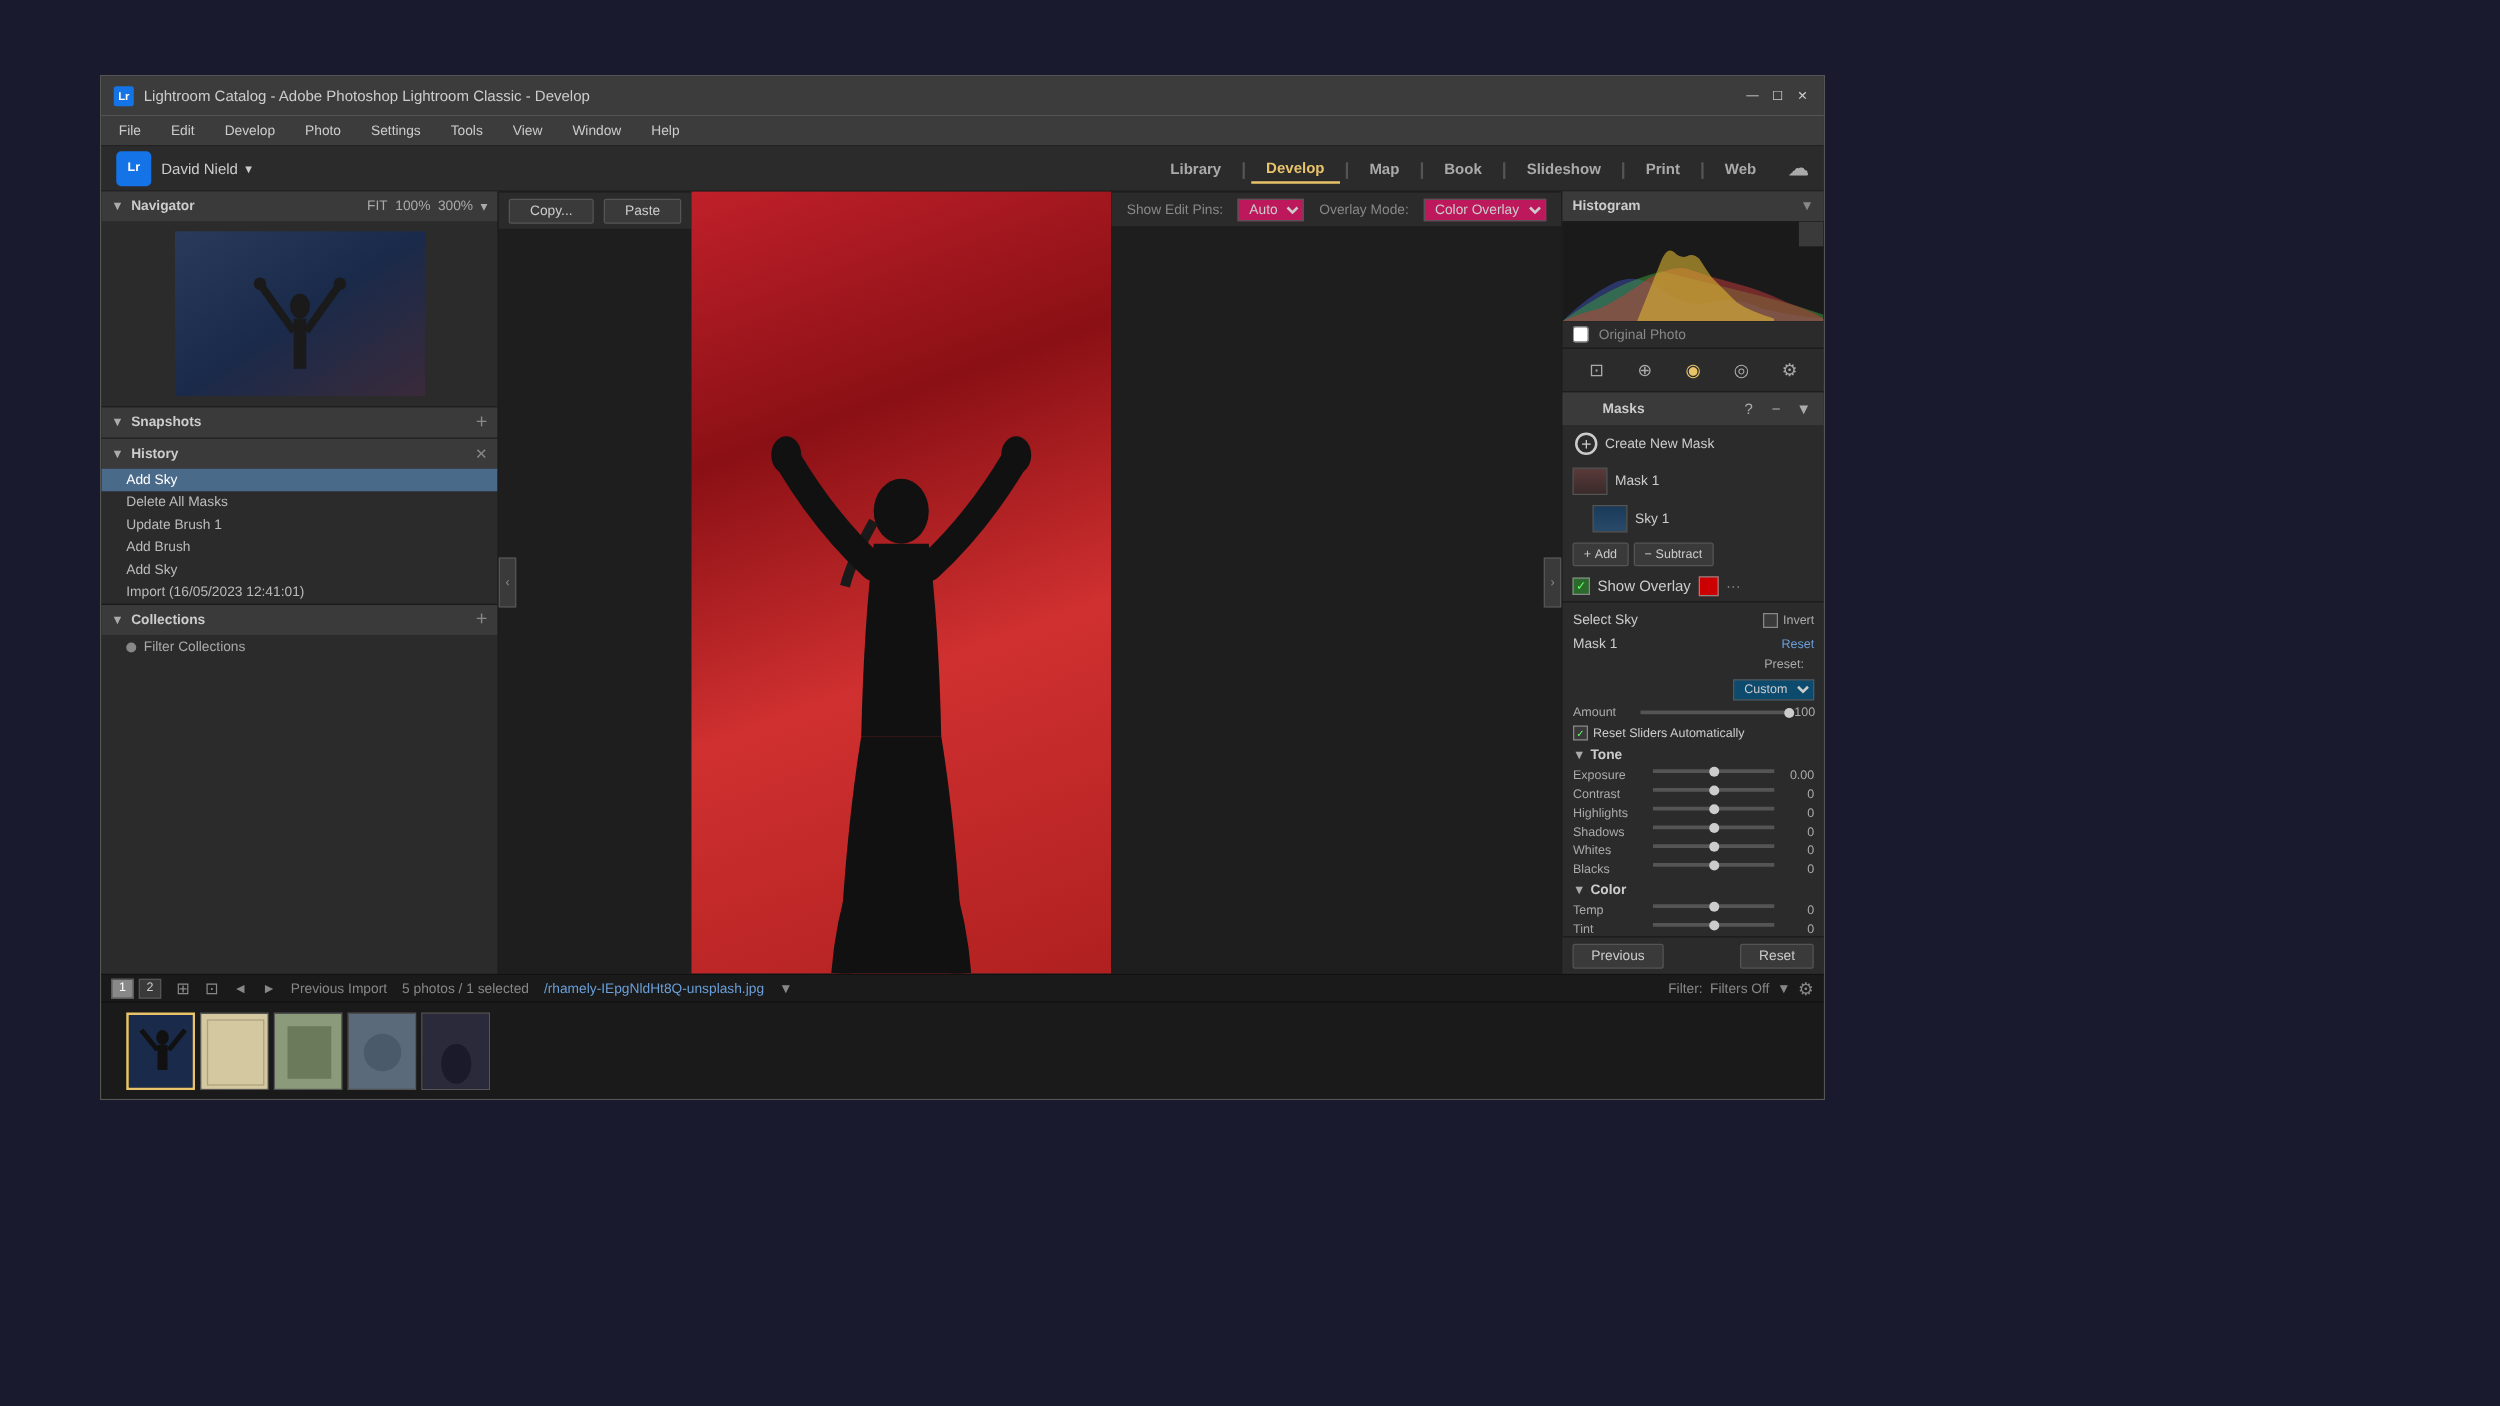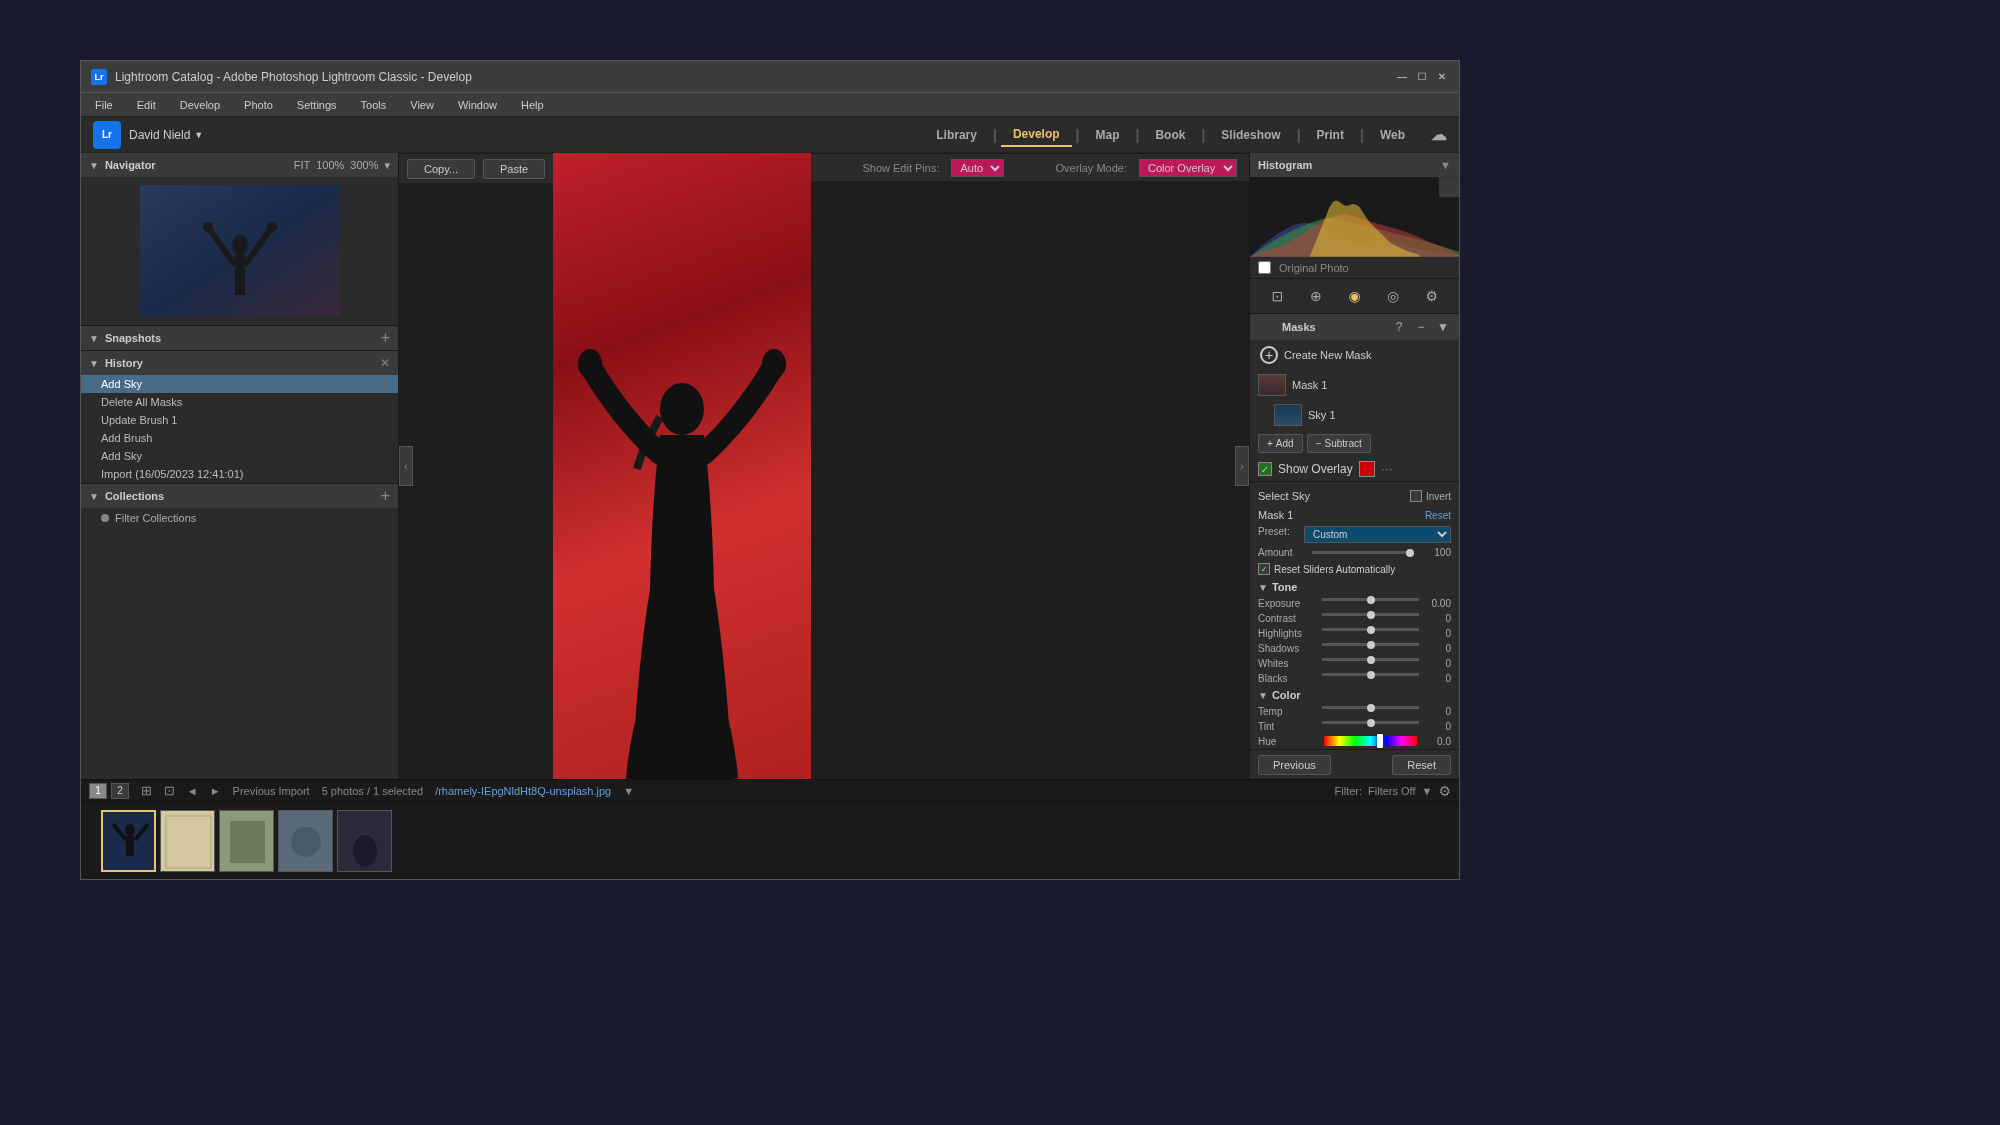--- a/index.html
+++ b/index.html
@@ -273,21 +273,21 @@
       height: 28px;
       background: #2b2b2b;
       border-top: 1px solid #1a1a1a;
       display: flex;
       align-items: center;
       padding: 0 12px;
       gap: 12px;
       font-size: 11px;
       color: #aaa;
     }
-    .toolbar-label { color: #888; margin-left: 39px; }
+    .toolbar-label { color: #888; }
     .toolbar-select {
       background: #be185d;
       border: 1px solid #555;
       color: #ccc;
       font-size: 11px;
       padding: 1px 4px;
       cursor: pointer;
     }
     #copy-paste-bar {
       height: 30px;
@@ -638,23 +638,24 @@
     .reset-btn {
       font-size: 10px;
       color: #6a9fd8;
       cursor: pointer;
       background: none;
       border: none;
     }
 
     .preset-row {
       display: flex;
-      align-items: flex-start;
+      align-items: flex-end;
       padding: 2px 8px;
       gap: 6px;
+      flex-direction: column;
     }
     .preset-label-text {
       font-size: 10px;
       color: #aaa;
       width: 40px;
     }
     .preset-select {
       background: #0c4a6e;
       border: 1px solid #555;
       color: #ccc;
@@ -677,21 +678,21 @@
     }
     .amount-slider-track {
       flex: 1;
       height: 3px;
       background: #555;
       position: relative;
     }
     .amount-value {
       font-size: 10px;
       color: #aaa;
-      width: 37px;
+      width: 16px;
       text-align: right;
     }
 
     .reset-sliders-row {
       display: flex;
       align-items: center;
       padding: 3px 8px;
       gap: 4px;
     }
     .reset-sliders-checkbox {

